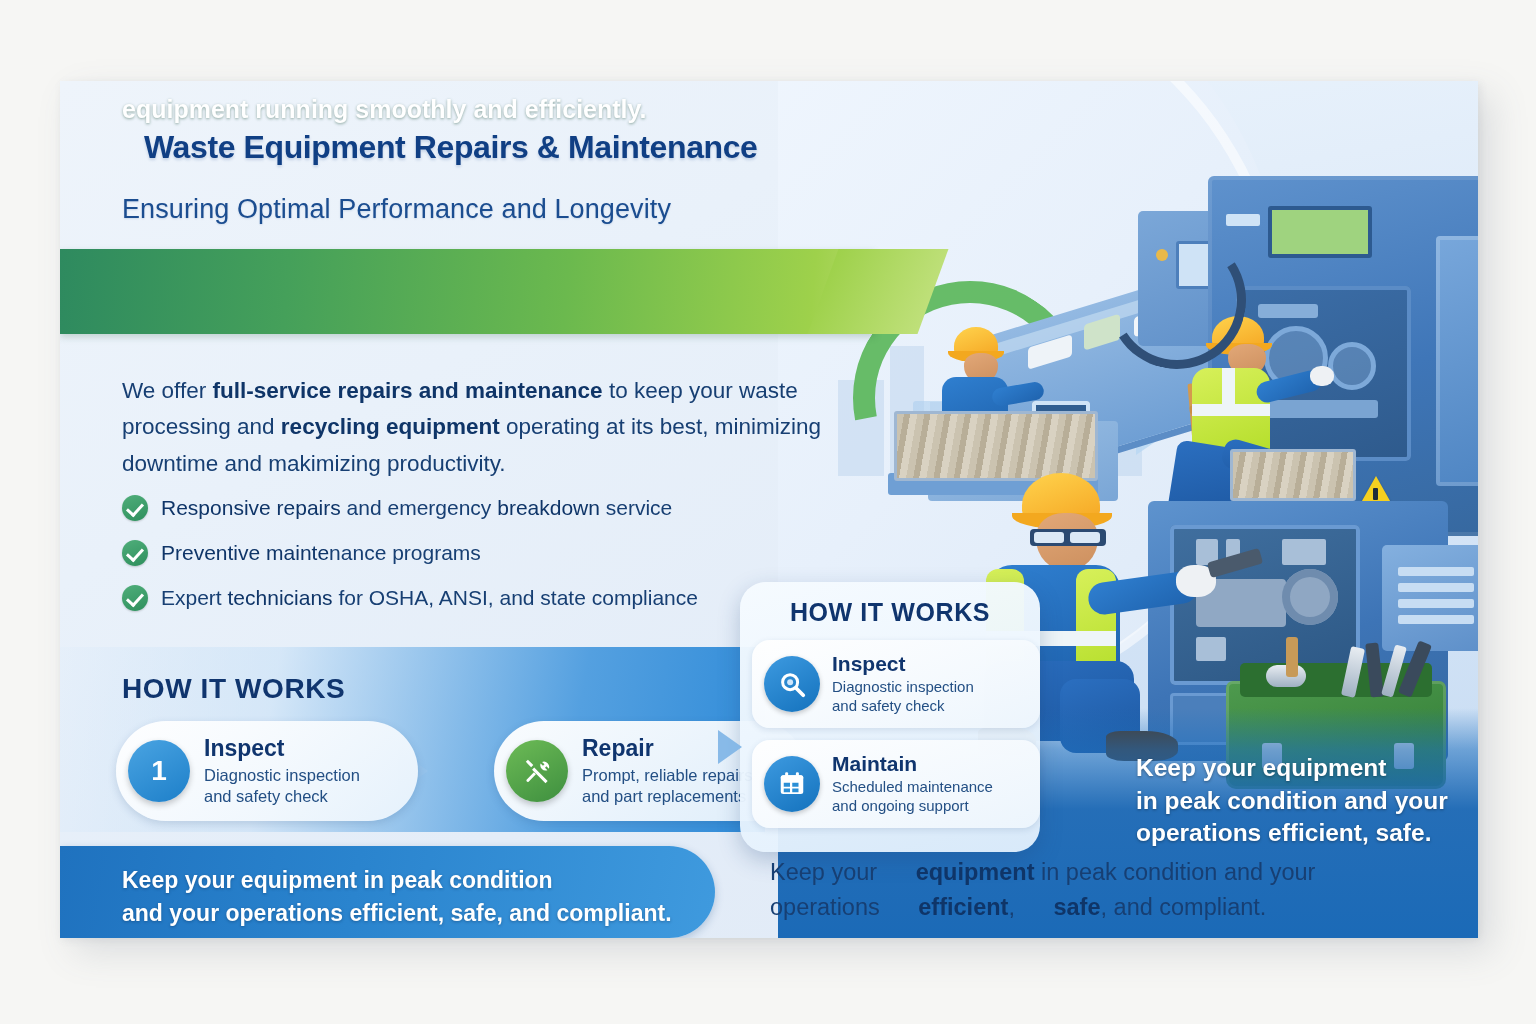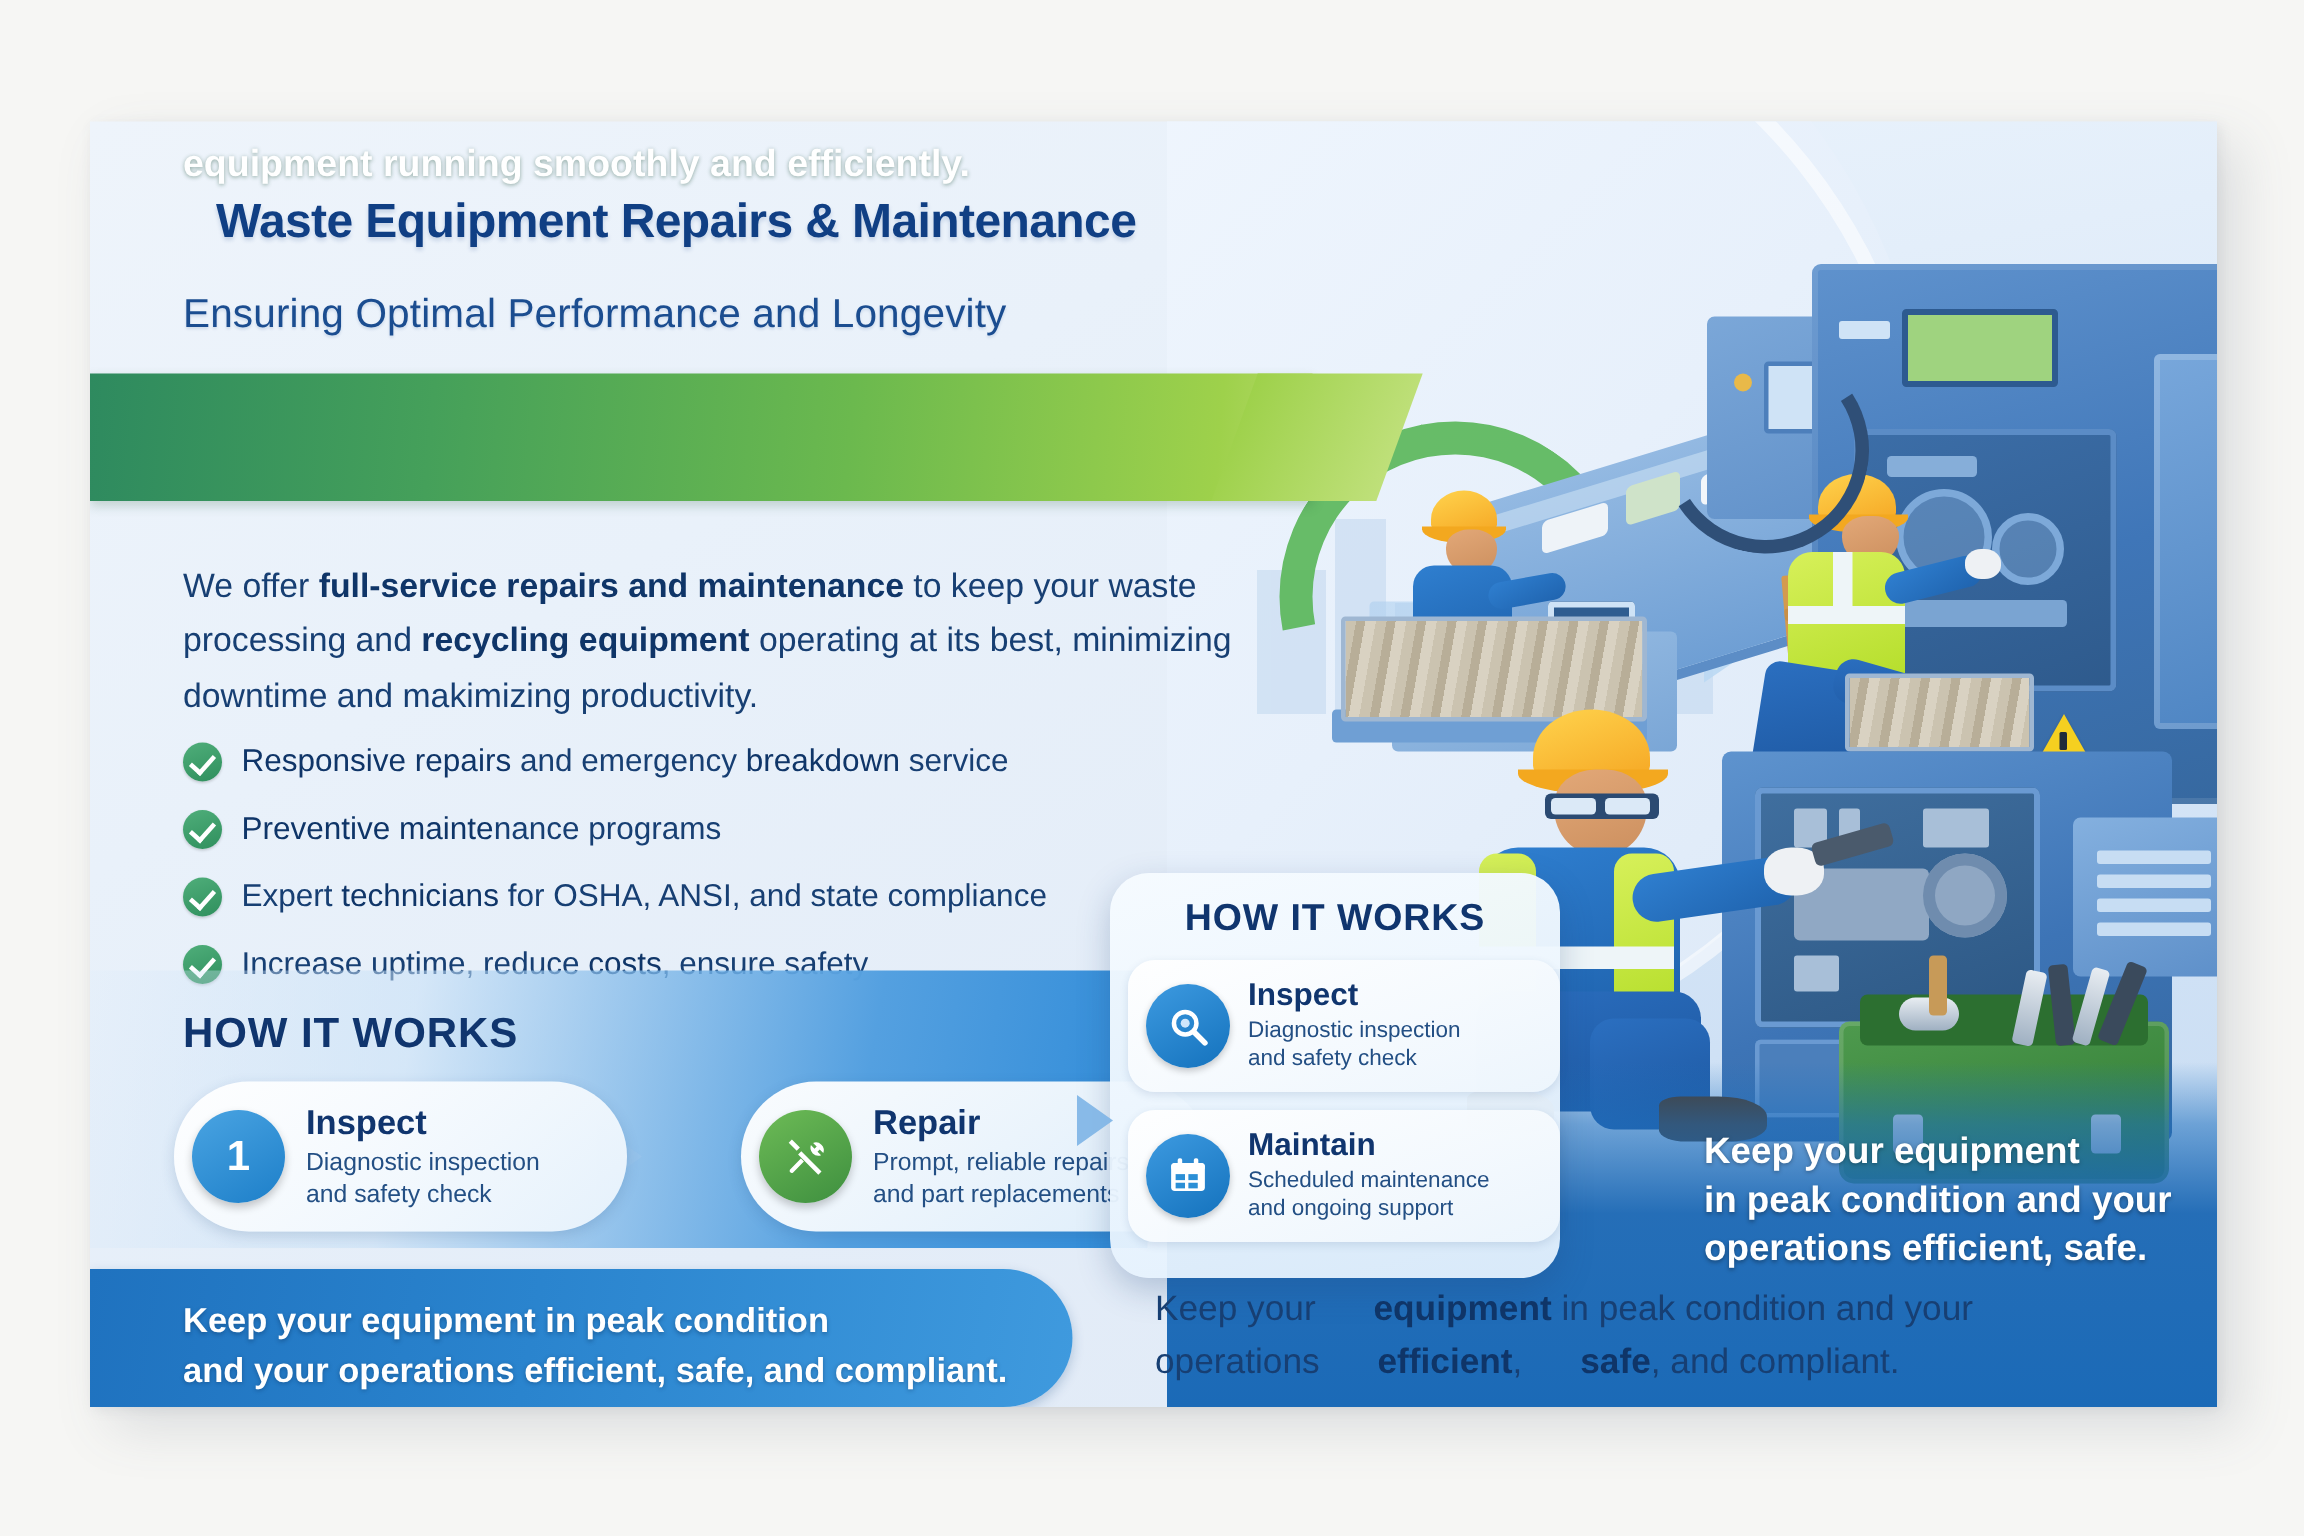--- a/index.html
+++ b/index.html
@@ -492,24 +492,20 @@
           <span><b>Responsive repairs</b><span> and emergency </span><b>breakdown</b><span> service</span></span>
         </div>
         <div class="bul">
           <span class="chk"></span>
           <span><b>Preventive mainte</b><span>nance programs</span></span>
         </div>
         <div class="bul">
           <span class="chk"></span>
           <span><span>Expert </span><b>technicians</b><span> for OSHA, ANSI, and state compliance</span></span>
         </div>
-        <div class="bul">
-          <span class="chk"></span>
-          <span><span>Increase uptime, reduce </span><b>costs</b><span>, ensure safety</span></span>
-        </div>
       </div>
 
     <div class="hiwBand"></div>
     <div class="hiwTitle">HOW IT WORKS</div>
     <div class="stepRow">
       <div class="chev" style="left:290px;"></div>
       <div class="chev" style="left:676px;"></div>
 
       <div class="step" style="left:8px;width:290px;">
         <div class="stepIcon" style="background:linear-gradient(150deg,#4aa4e2,#1d7fc9);">

